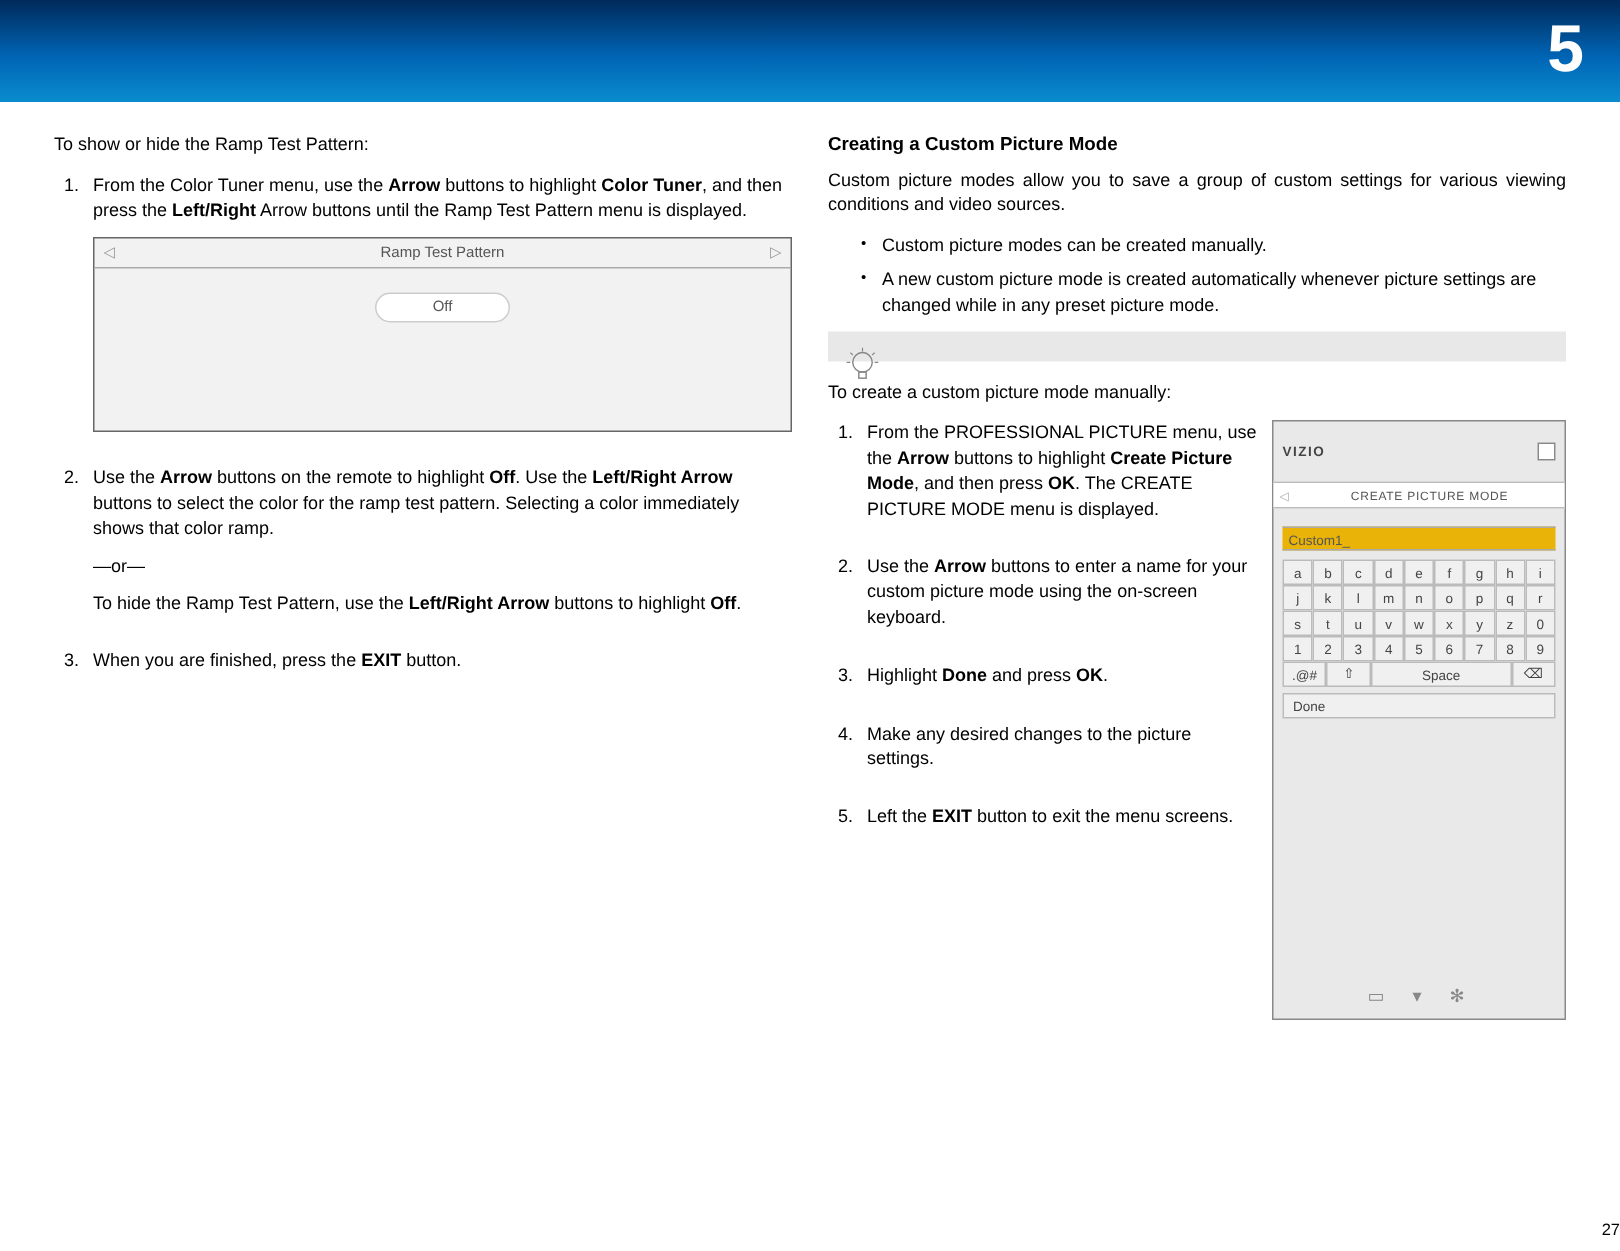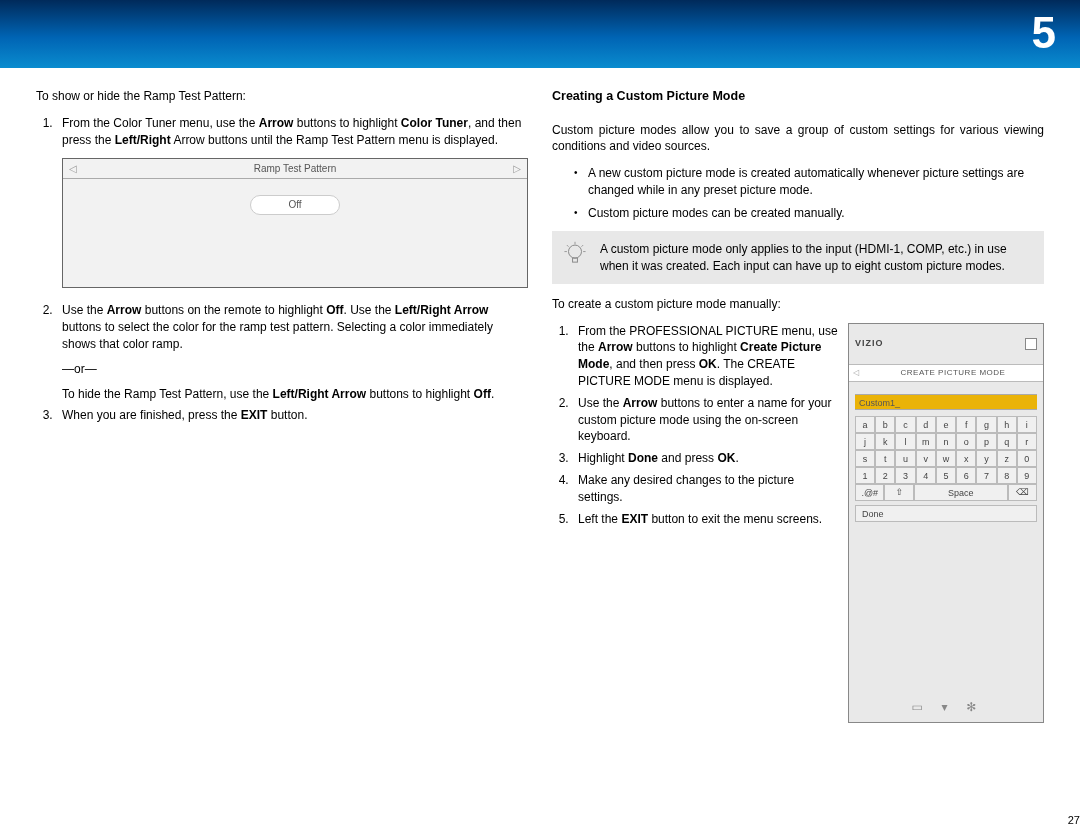--- a/index.html
+++ b/index.html
@@ -3,31 +3,31 @@
 <meta charset="utf-8">
 <style>
   * { box-sizing: border-box; margin: 0; padding: 0; }
   body { width: 1080px; height: 834px; font-family: Arial, Helvetica, sans-serif; background: #fff; color: #000; position: relative; }
   .banner { width: 1080px; height: 68px; background: linear-gradient(to bottom,#002a5a 0%,#0064b4 55%,#0a8ccf 100%); position: relative; }
   .chapter { position: absolute; right: 24px; top: 8px; color: #fff; font-size: 44px; font-weight: bold; }
   .page { display: flex; padding: 20px 36px 0 36px; gap: 24px; }
   .col { flex: 1; font-size: 12px; line-height: 1.4; }
   .lead { margin-bottom: 10px; }
   ol.steps { list-style: decimal; margin-left: 20px; }
-  ol.steps > li { margin-bottom: 5px; padding-left: 6px; }
+  ol.steps > li { margin-bottom: 22px; padding-left: 6px; }
   .or { margin: 8px 0; }
   .b { font-weight: bold; }
   .ramp-box { border:1px solid #666; background:#f2f2f2; margin:10px 0 14px 0; height:130px; position:relative; }
   .ramp-header { height:20px; border-bottom:1px solid #aaa; text-align:center; font-size:10px; line-height:20px; position:relative; color:#555; }
   .ramp-header .tri-l, .ramp-header .tri-r { position:absolute; top:0; font-size:10px; color:#999; }
   .ramp-header .tri-l { left:6px; }
   .ramp-header .tri-r { right:6px; }
   .ramp-body { position:relative; height:108px; }
   .off-pill { position:absolute; top:16px; left:50%; transform:translateX(-50%); width:90px; height:20px; background:#fff; border-radius:10px; border:1px solid #ccc; font-size:10px; text-align:center; line-height:18px; color:#555; }
-  .heading2 { font-weight:bold; font-size:12.5px; margin-bottom:16px; }
+  .heading2 { font-weight:bold; font-size:12.5px; margin-bottom:6px; }
   .para-just { text-align:justify; margin-bottom:10px; }
   ul.bul { list-style: none; margin-left: 22px; margin-bottom:10px; }
   ul.bul li { position:relative; margin-bottom:6px; padding-left:14px; }
   ul.bul li:before { content:"•"; position:absolute; left:0; font-size:10px; top:1px; }
   .note-box { background:#e8e8e8; padding:10px 10px 10px 48px; position:relative; margin-bottom:12px; font-size:12px; line-height:1.35; }
   .note-box .bulb { position:absolute; left:10px; top:10px; width:26px; height:26px; }
   .two-col-wrap { display:flex; gap:10px; }
   .steps-col { flex:1; }
   .device-col { width:196px; }
   .device { border:1px solid #888; background:#e9e9e9; height:400px; font-size:9px; position:relative; }
@@ -82,36 +82,35 @@
       <li>
         <span>When you are finished, press the </span><span class="b">EXIT</span><span> button.</span>
       </li>
     </ol>
   </div>
 
   <div class="col">
     <p class="heading2">Creating a Custom Picture Mode</p>
     <p class="para-just">Custom picture modes allow you to save a group of custom settings for various viewing conditions and video sources.</p>
     <ul class="bul">
+      <li>Custom picture modes can be created manually.</li>
       <li>A new custom picture mode is created automatically whenever picture settings are changed while in any preset picture mode.</li>
-      <li>Custom picture modes can be created manually.</li>
     </ul>
     <div class="note-box">
       <span class="bulb">
         <svg class="bulb-svg" viewBox="0 0 32 32">
             <circle cx="16" cy="13" r="8" fill="none" stroke="#888" stroke-width="1.2"></circle>
             <rect x="13" y="21" width="6" height="5" fill="none" stroke="#888" stroke-width="1.2"></rect>
             <line x1="16" y1="1" x2="16" y2="4" stroke="#888"></line>
             <line x1="6" y1="5" x2="8" y2="7" stroke="#888"></line>
             <line x1="26" y1="5" x2="24" y2="7" stroke="#888"></line>
             <line x1="3" y1="13" x2="6" y2="13" stroke="#888"></line>
             <line x1="29" y1="13" x2="26" y2="13" stroke="#888"></line>
           </svg>
       </span>
-      <span>A custom picture mode only applies to the input (HDMI-1, COMP, etc.) in use when it was created. Each input can have up to eight custom picture modes.</span>
     </div>
     <p class="lead">To create a custom picture mode manually:</p>
 
     <div class="two-col-wrap">
       <div class="steps-col">
         <ol class="steps">
           <li>
             <span>From the PROFESSIONAL PICTURE menu, use the </span><span class="b">Arrow</span><span> buttons to highlight </span><span class="b">Create Picture Mode</span><span>, and then press </span><span class="b">OK</span><span>. The CREATE PICTURE MODE menu is displayed.</span>
           </li>
           <li>

